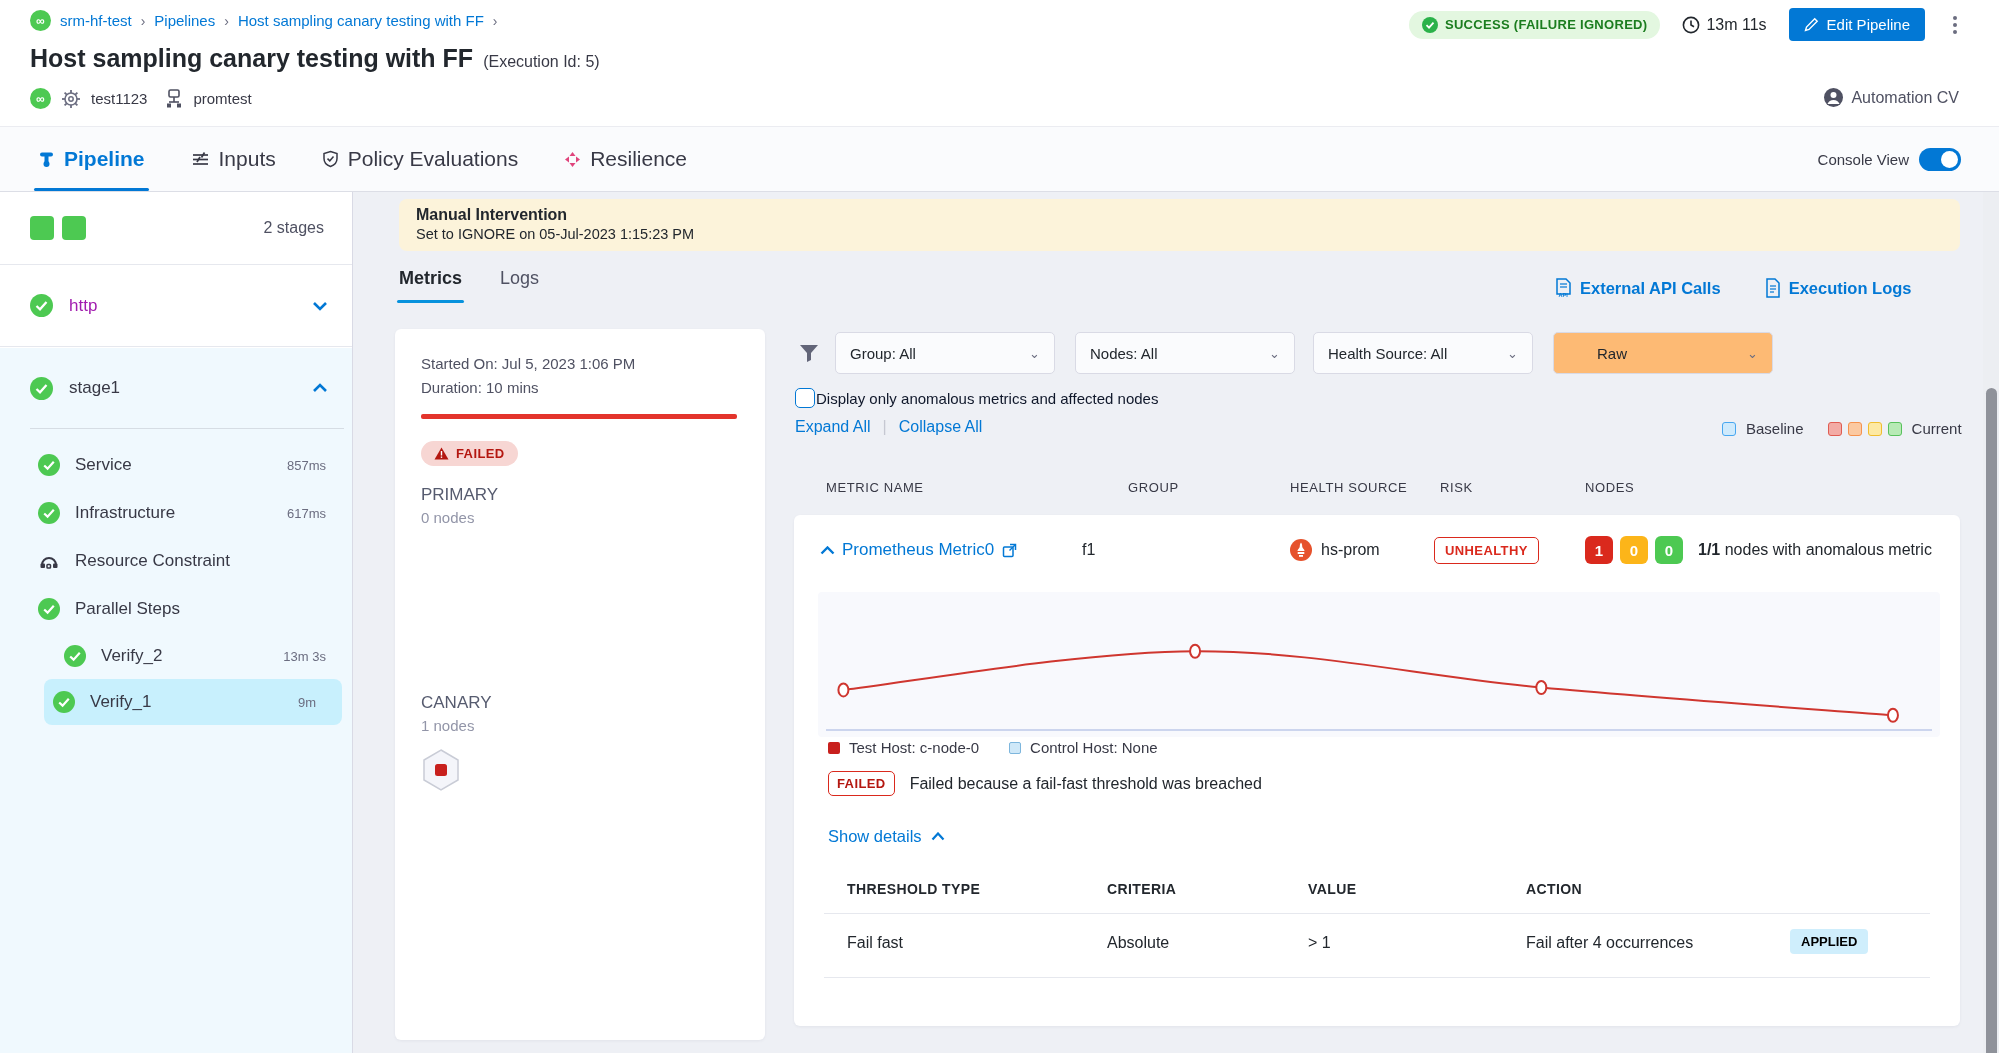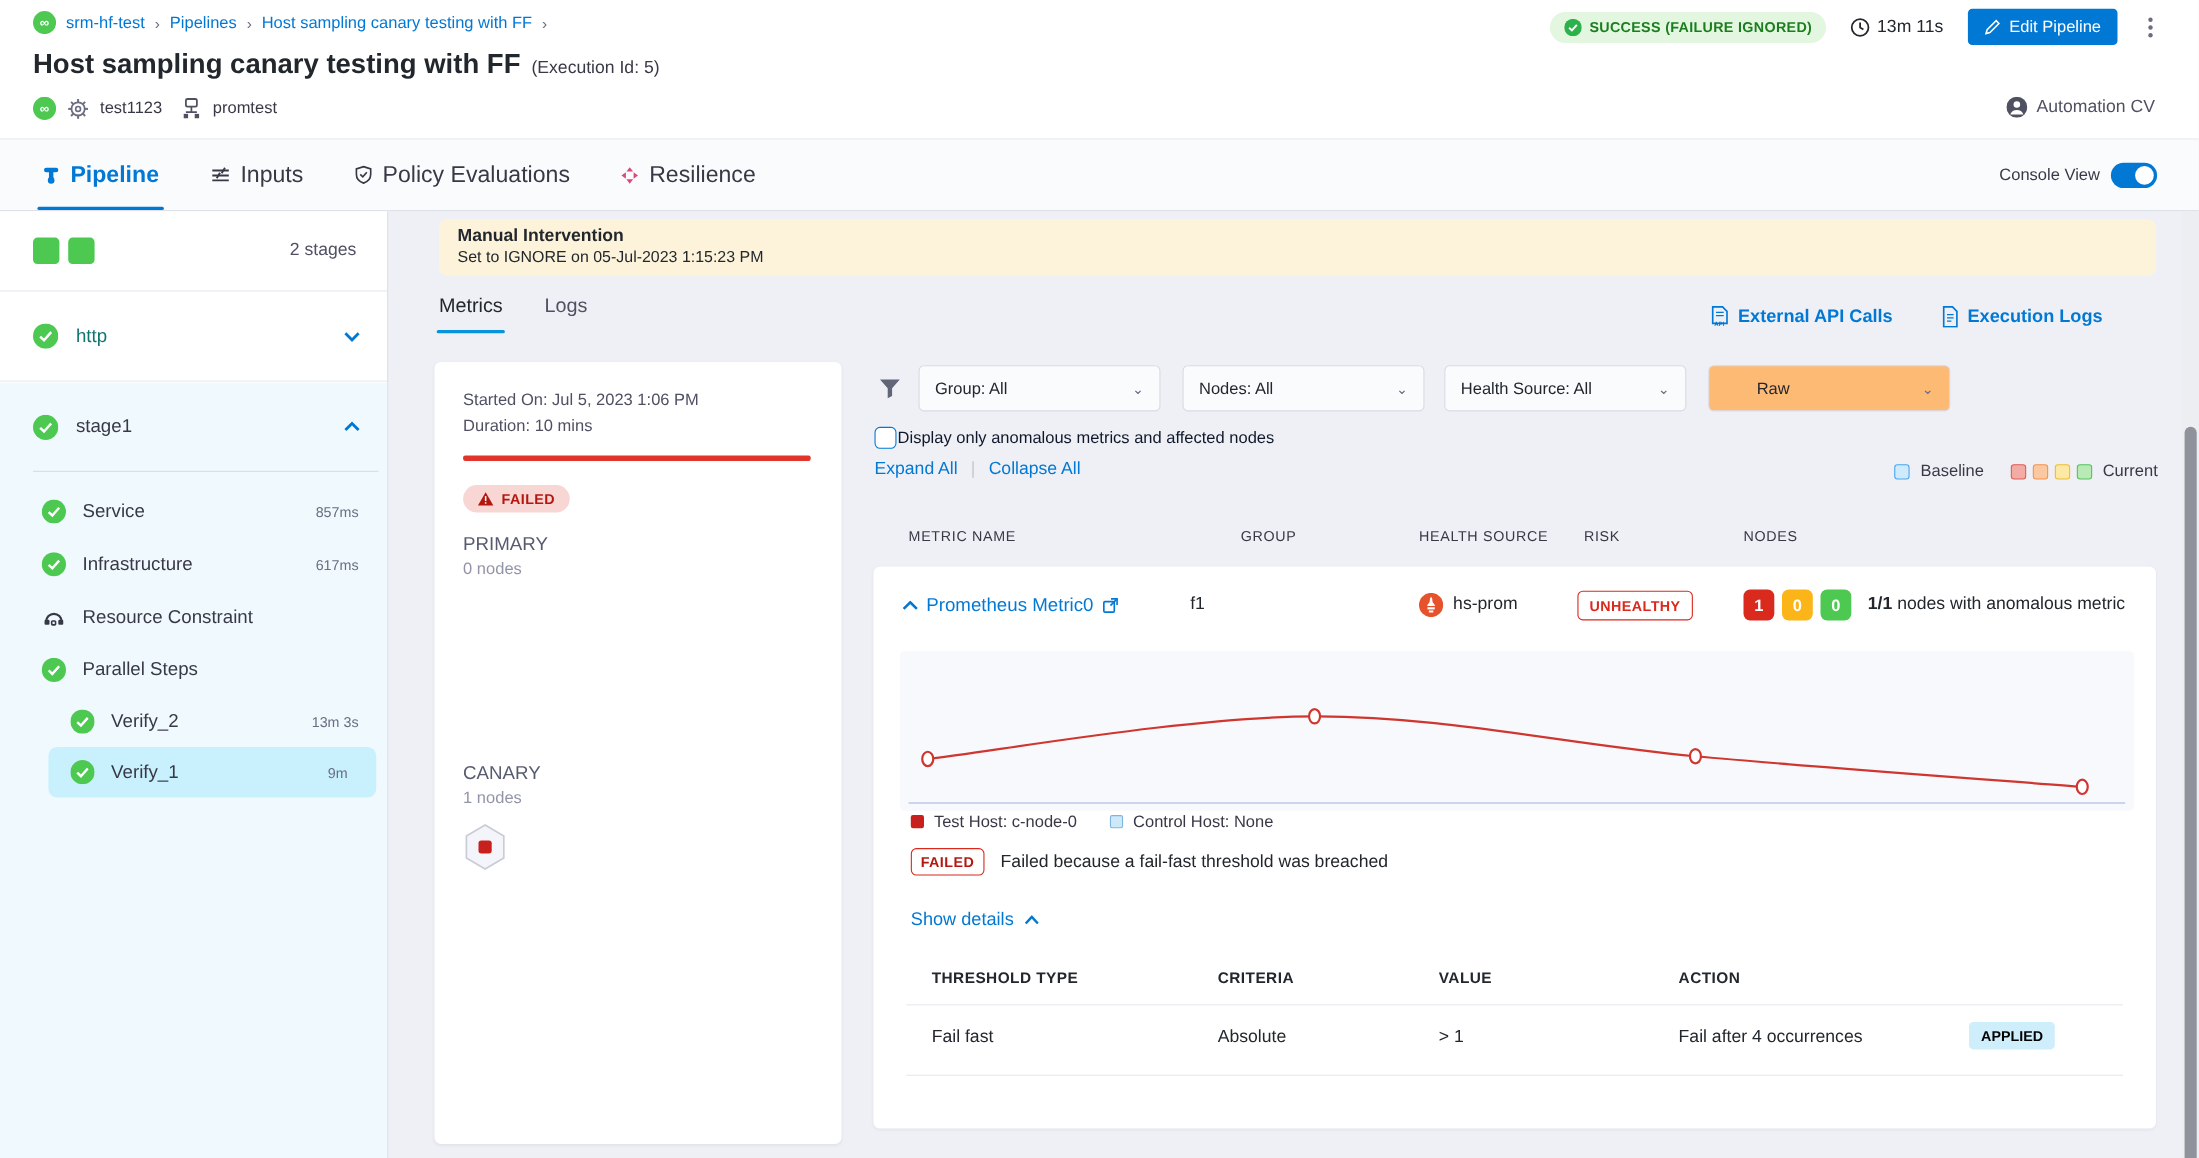--- a/index.html
+++ b/index.html
@@ -31,42 +31,42 @@
   .console-view{position:absolute;right:38px;top:0;height:100%;display:flex;align-items:center;gap:10px;font-size:15px;color:#383946;}
   .toggle{width:42px;height:23px;border-radius:12px;background:#0278d5;position:relative;cursor:pointer;}
   .toggle i{position:absolute;right:3px;top:3px;width:17px;height:17px;border-radius:50%;background:#fff;}
 
   
   .sidebar{position:absolute;left:0;top:192px;bottom:0;width:353px;background:#fff;border-right:1px solid #d9dae5;}
   .stages-row{height:73px;border-bottom:1px solid #e6e8ee;display:flex;align-items:center;justify-content:space-between;padding:0 28px 0 30px;}
   .stage-sq{display:flex;gap:8px;}
   .stage-sq i{width:24px;height:24px;border-radius:4px;background:#4dc952;}
   .stages-label{font-size:16px;color:#4f5162;}
-  .side-row{height:82px;border-bottom:1px solid #e6e8ee;display:flex;align-items:center;gap:16px;padding:0 24px 0 30px;font-size:17px;color:#0f766e;cursor:pointer;}
+  .side-row{height:82px;border-bottom:1px solid #e6e8ee;display:flex;align-items:center;gap:16px;padding:0 24px 0 30px;font-size:17px;color:#a21caf;cursor:pointer;}
   .side-row .grow{flex:1;}
   .stage-block{background:#f0f9fe;position:absolute;top:156px;left:0;right:0;bottom:0;}
   .stage-head{height:80px;display:flex;align-items:center;gap:16px;padding:0 24px 0 30px;font-size:17px;color:#383946;cursor:pointer;}
   .stage-head .grow{flex:1;}
   .step-divider{border-top:1px solid #d6dde4;margin:0 8px 0 30px;}
   .steps{padding-top:12px;}
   .step{height:48px;display:flex;align-items:center;gap:15px;padding-left:38px;padding-right:26px;font-size:17px;color:#383946;cursor:pointer;}
   .step.indent{padding-left:64px;height:46px;}
   .step .grow{flex:1;}
   .step .dur{font-size:13px;color:#6b6d80;}
-  .step.selected{background:#c8f0fd;border-radius:8px;margin:0 10px 0 44px;padding-left:20px;}
+  .step.selected{background:#c8f0fd;border-radius:8px;margin:0 10px 0 44px;padding-left:9px;}
 
   
   .banner{position:absolute;left:399px;top:199px;width:1561px;height:52px;background:#fcf3da;border-radius:8px;padding:7px 17px;}
   .banner .b-title{font-size:16px;font-weight:bold;color:#22272d;}
   .banner .b-sub{font-size:14.5px;color:#22272d;margin-top:2px;}
 
   
   .panel-tabs{position:absolute;left:399px;top:268px;display:flex;gap:38px;}
   .ptab{font-size:18px;color:#4f5162;position:relative;padding-bottom:14px;cursor:pointer;}
-  .ptab.active{color:#22272d;font-weight:normal;}
+  .ptab.active{color:#22272d;font-weight:bold;}
   .ptab.active::after{content:"";position:absolute;left:-2px;right:-2px;bottom:0;height:3px;background:#0792dd;border-radius:2px;}
   .ext-links{position:absolute;left:1555px;top:278px;display:flex;gap:44px;}
   .ext-link{display:flex;align-items:center;gap:8px;font-size:16.5px;font-weight:bold;color:#0278d5;cursor:pointer;}
 
   
   .left-card{position:absolute;left:395px;top:329px;width:370px;height:711px;background:#fff;border-radius:6px;box-shadow:0 1px 3px rgba(40,41,61,.06);}
   .lc-text{position:absolute;left:26px;font-size:15px;color:#4f5162;}
   .red-bar{position:absolute;left:26px;top:85px;width:316px;height:5px;background:#e3342c;border-radius:2px;}
   .failed-pill{position:absolute;left:26px;top:112px;display:flex;align-items:center;gap:7px;background:#f7d6d3;border-radius:14px;padding:5px 13px;font-size:13px;font-weight:bold;letter-spacing:.4px;color:#b41710;}
   .group-title{position:absolute;left:26px;font-size:17px;color:#565b6f;}

